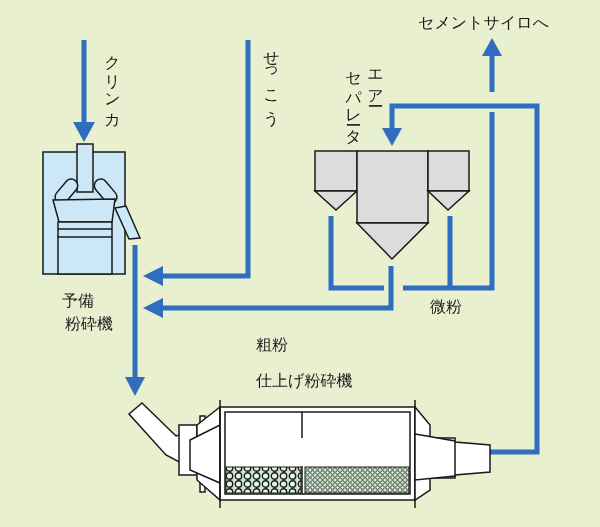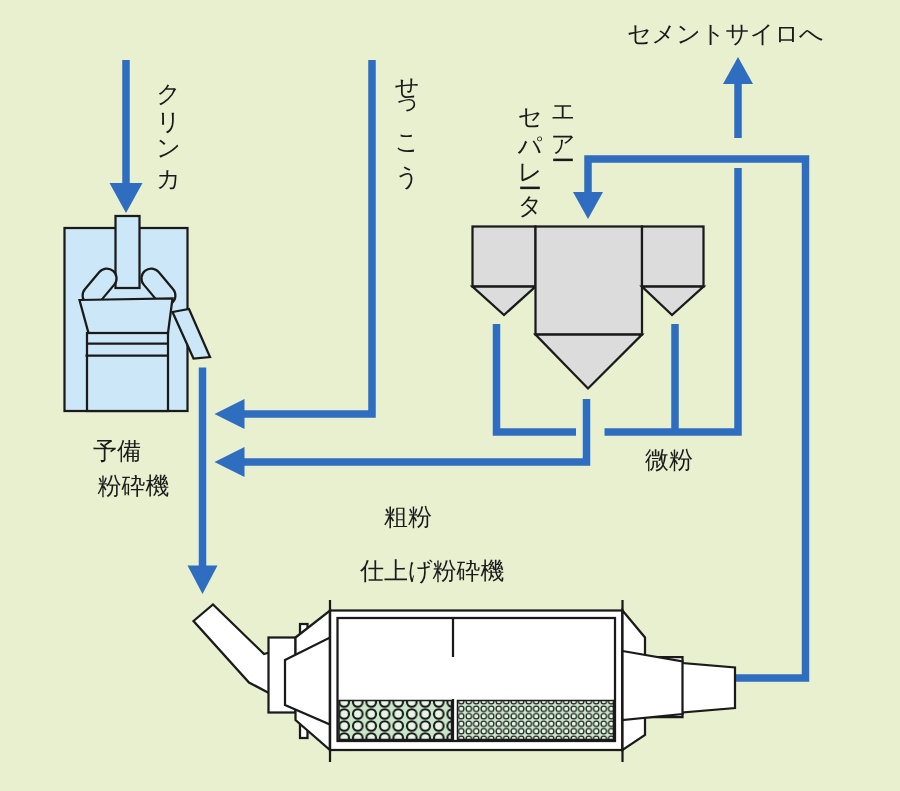--- a/index.html
+++ b/index.html
@@ -100,13 +100,13 @@
 
 <div class="lbl vert" style="left:103px;top:44px;">クリンカ</div>
 <div class="lbl vert" style="left:262px;top:40px;">せっこう</div>
 <div class="lbl" style="left:418px;top:14px;">セメントサイロへ</div>
 <div class="lbl vert" style="left:366px;top:60px;">エアー</div>
 <div class="lbl vert" style="left:344px;top:60px;">セパレータ</div>
 <div class="lbl" style="left:62px;top:292px;">予備</div>
 <div class="lbl" style="left:65px;top:315px;">粉砕機</div>
 <div class="lbl" style="left:256px;top:336px;">粗粉</div>
 <div class="lbl" style="left:430px;top:281px;margin-top:17px;">微粉</div>
-<div class="lbl" style="left:240px;top:372px;">仕上げ粉砕機</div>
+<div class="lbl" style="left:256px;top:372px;">仕上げ粉砕機</div>
 
 </body></html>

